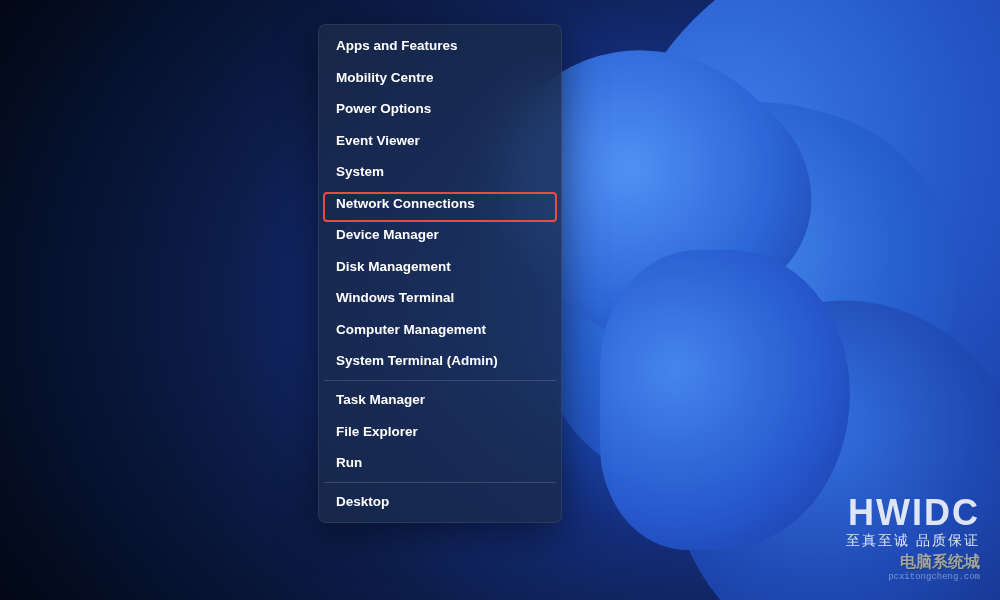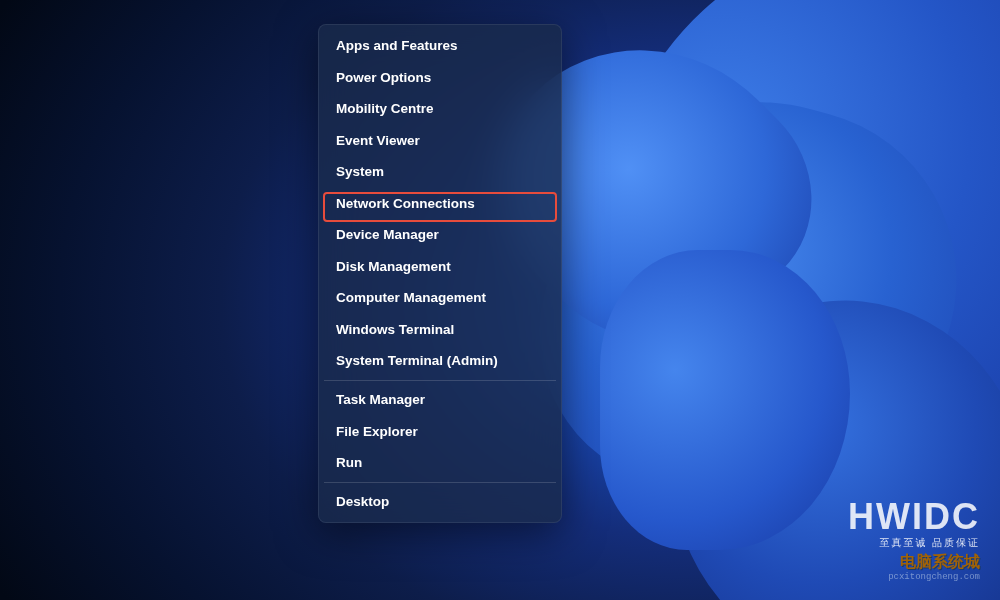--- a/index.html
+++ b/index.html
@@ -80,29 +80,28 @@
       bottom: 18px;
       text-align: right;
       color: rgba(255,255,255,0.85);
     }
     .watermark-main {
       font-size: 36px;
       font-weight: 600;
       letter-spacing: 2px;
     }
     .watermark-sub {
-      font-size: 10px;
+      font-size: 14px;
       letter-spacing: 2px;
       margin-top: -2px;
-      font-family: Liberation Serif, serif;
     }
     .watermark-cn {
       font-size: 16px;
       font-weight: bold;
-      color: #a16207;
+      color: #a3a3a3;
       margin-top: 2px;
       text-shadow: 1px 1px 0 #1a3a6a;
     }
     .watermark-url {
       font-size: 9px;
       color: rgba(180,200,230,0.6);
       margin-top: -1px;
       font-family: Liberation Mono, monospace;
     }
   </style>
@@ -115,45 +114,45 @@
   <div class="petal p3"></div>
   <div class="petal p4"></div>
   <div class="petal p5"></div>
 </div>
 
 <div class="context-menu">
   <div class="menu-item">
       <span>Apps and Features</span>
     </div>
   <div class="menu-item">
-      <span>Power Options</span>
+      <span>Mobility Centre</span>
     </div>
   <div class="menu-item">
-      <span>Mobility Centre</span>
+      <span>Power Options</span>
     </div>
   <div class="menu-item">
       <span>Event Viewer</span>
     </div>
   <div class="menu-item">
       <span>System</span>
     </div>
   <div class="menu-item">
       <span>Network Connections</span>
     </div>
   <div class="menu-item">
       <span>Device Manager</span>
     </div>
   <div class="menu-item">
       <span>Disk Management</span>
     </div>
   <div class="menu-item">
-      <span>Computer Management</span>
+      <span>Windows Terminal</span>
     </div>
   <div class="menu-item">
-      <span>Windows Terminal</span>
+      <span>Computer Management</span>
     </div>
   <div class="menu-item">
       <span>System Terminal (Admin)</span>
     </div>
   <div class="separator"></div>
   <div class="menu-item">
       <span>Task Manager</span>
     </div>
   <div class="menu-item">
       <span>File Explorer</span>

